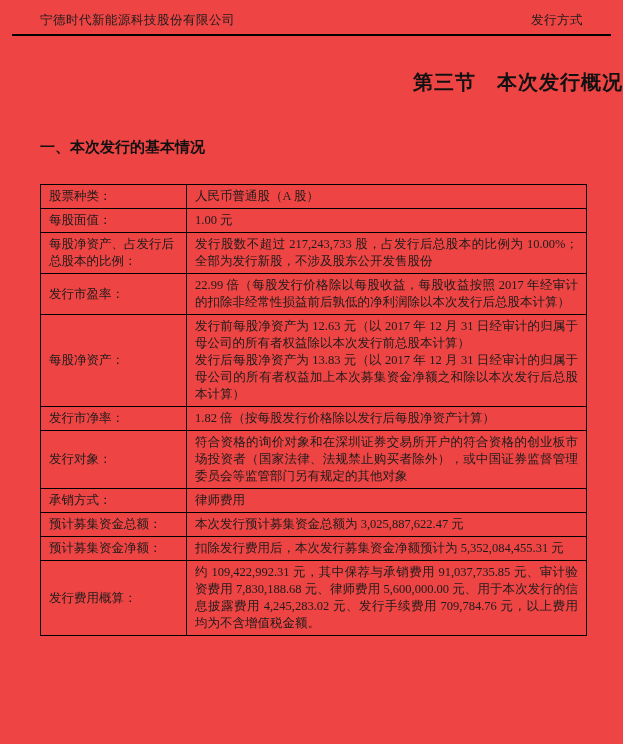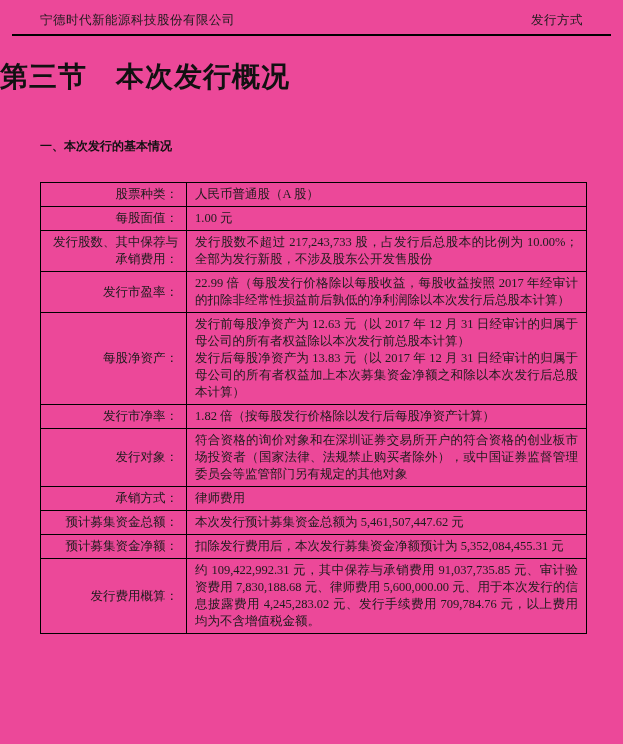--- a/index.html
+++ b/index.html
@@ -4,68 +4,68 @@
 <style>
   * { box-sizing: border-box; margin: 0; padding: 0; }
   html, body { background: #ffffff; }
   body {
     width: 623px; height: 744px;
     margin: 0 auto;
     font-family: "Liberation Serif", "DejaVu Serif", serif;
     color: #1c1c1c;
     overflow: hidden;
   }
-  .page { width: 623px; height: 744px; background: #ec4899; position: relative; }
+  .page { width: 623px; height: 744px; background: #ef4444; position: relative; }
 
   .page-header {
     margin: 0 12px;
     padding: 12px 28px 5px 28px;
     border-bottom: 2px solid #000;
     display: flex;
     justify-content: space-between;
     align-items: flex-end;
     font-size: 12.5px;
     letter-spacing: 0.5px;
   }
 
   .doc-title {
-    margin-top: 22px;
-    text-align: left;
+    margin-top: 33px;
+    text-align: right;
     font-family: "Liberation Sans", "DejaVu Sans", sans-serif;
-    font-size: 28px;
+    font-size: 20px;
     font-weight: 700;
     letter-spacing: 1px;
     color: #111;
   }
 
   .section-heading {
     margin: 42px 16px 0 40px;
     font-family: "Liberation Sans", "DejaVu Sans", sans-serif;
-    font-size: 12px;
+    font-size: 15px;
     font-weight: 700;
     color: #111;
   }
 
   table.info-table {
     margin: 27px 0 0 40px;
     width: 533px;
     border-collapse: collapse;
     table-layout: fixed;
     font-size: 12.5px;
     line-height: 17px;
   }
   table.info-table td {
     border: 1px solid #000;
     vertical-align: middle;
     padding: 3px 8px;
   }
   td.label-cell {
     width: 146px;
     padding-left: 10px;
-    text-align: right;
+    text-align: left;
     margin-left: 36px;
   }
   td.value-cell {
     width: 400px;
     padding-left: 9px;
     text-align: justify;
     white-space: pre-line;
   }
 </style>
 </head>
@@ -86,21 +86,21 @@
     <tbody id="table-body">
         <tr>
           <td class="label-cell">股票种类：</td>
           <td class="value-cell">人民币普通股（A 股）</td>
         </tr>
         <tr>
           <td class="label-cell">每股面值：</td>
           <td class="value-cell">1.00 元</td>
         </tr>
         <tr>
-          <td class="label-cell">发行股数、其中保荐与承销费用：</td>
+          <td class="label-cell">每股净资产、占发行后总股本的比例：</td>
           <td class="value-cell">发行股数不超过 217,243,733 股，占发行后总股本的比例为 10.00%；全部为发行新股，不涉及股东公开发售股份</td>
         </tr>
         <tr>
           <td class="label-cell">发行市盈率：</td>
           <td class="value-cell">22.99 倍（每股发行价格除以每股收益，每股收益按照 2017 年经审计的扣除非经常性损益前后孰低的净利润除以本次发行后总股本计算）</td>
         </tr>
         <tr>
           <td class="label-cell">每股净资产：</td>
           <td class="value-cell">发行前每股净资产为 12.63 元（以 2017 年 12 月 31 日经审计的归属于母公司的所有者权益除以本次发行前总股本计算）
 发行后每股净资产为 13.83 元（以 2017 年 12 月 31 日经审计的归属于母公司的所有者权益加上本次募集资金净额之和除以本次发行后总股本计算）</td>
@@ -112,21 +112,21 @@
         <tr>
           <td class="label-cell">发行对象：</td>
           <td class="value-cell">符合资格的询价对象和在深圳证券交易所开户的符合资格的创业板市场投资者（国家法律、法规禁止购买者除外），或中国证券监督管理委员会等监管部门另有规定的其他对象</td>
         </tr>
         <tr>
           <td class="label-cell">承销方式：</td>
           <td class="value-cell">律师费用</td>
         </tr>
         <tr>
           <td class="label-cell">预计募集资金总额：</td>
-          <td class="value-cell">本次发行预计募集资金总额为 5,461,507,447.62 元</td>
+          <td class="value-cell">本次发行预计募集资金总额为 3,025,887,622.47 元</td>
         </tr>
         <tr>
           <td class="label-cell">预计募集资金净额：</td>
           <td class="value-cell">扣除发行费用后，本次发行募集资金净额预计为 5,352,084,455.31 元</td>
         </tr>
         <tr>
           <td class="label-cell">发行费用概算：</td>
           <td class="value-cell">约 109,422,992.31 元，其中保荐与承销费用 91,037,735.85 元、审计验资费用 7,830,188.68 元、律师费用 5,600,000.00 元、用于本次发行的信息披露费用 4,245,283.02 元、发行手续费用 709,784.76 元，以上费用均为不含增值税金额。</td>
         </tr>
       </tbody>

